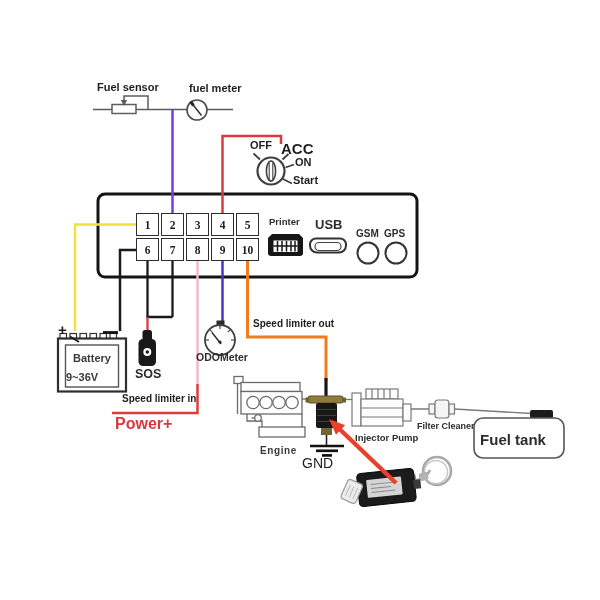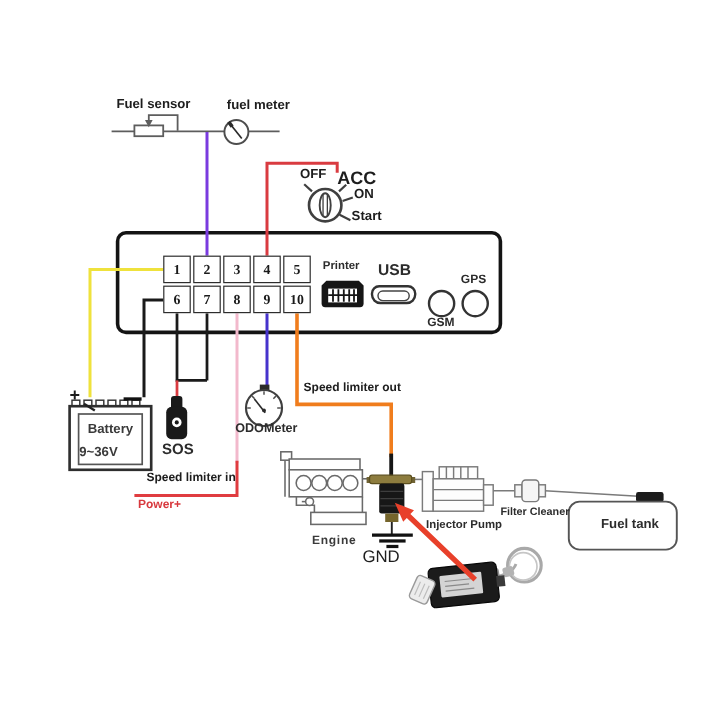--- a/index.html
+++ b/index.html
@@ -195,33 +195,33 @@
 <span class="lbl" style="left:97px;top:82px;font-size:11px;">Fuel sensor</span>
 <span class="lbl" style="left:189px;top:83px;font-size:11px;">fuel meter</span>
 
 <span class="lbl" style="left:250px;top:140px;font-size:11px;">OFF</span>
 <span class="lbl" style="left:281px;top:141px;font-size:15px;">ACC</span>
 <span class="lbl" style="left:295px;top:157px;font-size:11px;">ON</span>
 <span class="lbl" style="left:293px;top:175px;font-size:11px;">Start</span>
 
 <span class="lbl" style="left:269px;top:217px;font-size:9.5px;color:#2c2c2c;">Printer</span>
 <span class="lbl" style="left:315px;top:218px;font-size:13px;color:#2c2c2c;">USB</span>
-<span class="lbl" style="left:356px;top:229px;font-size:10px;color:#2c2c2c;margin-top:36px;">GSM</span>
+<span class="lbl" style="left:356px;top:229px;font-size:10px;color:#2c2c2c;">GSM</span>
 <span class="lbl" style="left:384px;top:229px;font-size:10px;color:#2c2c2c;">GPS</span>
 
 <span class="lbl" style="left:58px;top:322px;font-size:15px;">+</span>
 <span class="lbl" style="left:66px;top:353px;width:52px;text-align:center;font-size:11px;color:#3a3a3a;">Battery</span>
 <span class="lbl" style="left:66px;top:372px;width:52px;font-size:11px;color:#3a3a3a;">9~36V</span>
 
 <span class="lbl" style="left:135px;top:368px;font-size:12.5px;color:#2c2c2c;">SOS</span>
 <span class="lbl" style="left:196px;top:352px;font-size:10.5px;color:#2c2c2c;">ODOMeter</span>
 
 <span class="lbl" style="left:122px;top:394px;font-size:10px;">Speed limiter in</span>
-<span class="lbl red" style="left:115px;top:416px;font-size:10px;">Power+</span>
+<span class="lbl red" style="left:115px;top:416px;font-size:16px;">Power+</span>
 <span class="lbl" style="left:253px;top:319px;font-size:10px;">Speed limiter out</span>
 
 <span class="lbl" style="left:260px;top:446px;font-size:10px;letter-spacing:0.6px;color:#3a3a3a;">Engine</span>
 <span class="lbl" style="left:302px;top:456px;font-size:14px;font-weight:400;">GND</span>
 <span class="lbl" style="left:355px;top:433px;font-size:9.5px;color:#2c2c2c;">Injector Pump</span>
 <span class="lbl" style="left:417px;top:422px;font-size:9px;color:#2c2c2c;">Filter Cleaner</span>
-<span class="lbl" style="left:486px;top:432px;width:78px;text-align:center;font-size:11px;color:#2c2c2c;">Fuel tank</span>
+<span class="lbl" style="left:474px;top:432px;width:78px;text-align:center;font-size:15px;color:#2c2c2c;">Fuel tank</span>
 
 </div>
 
 </body></html>

